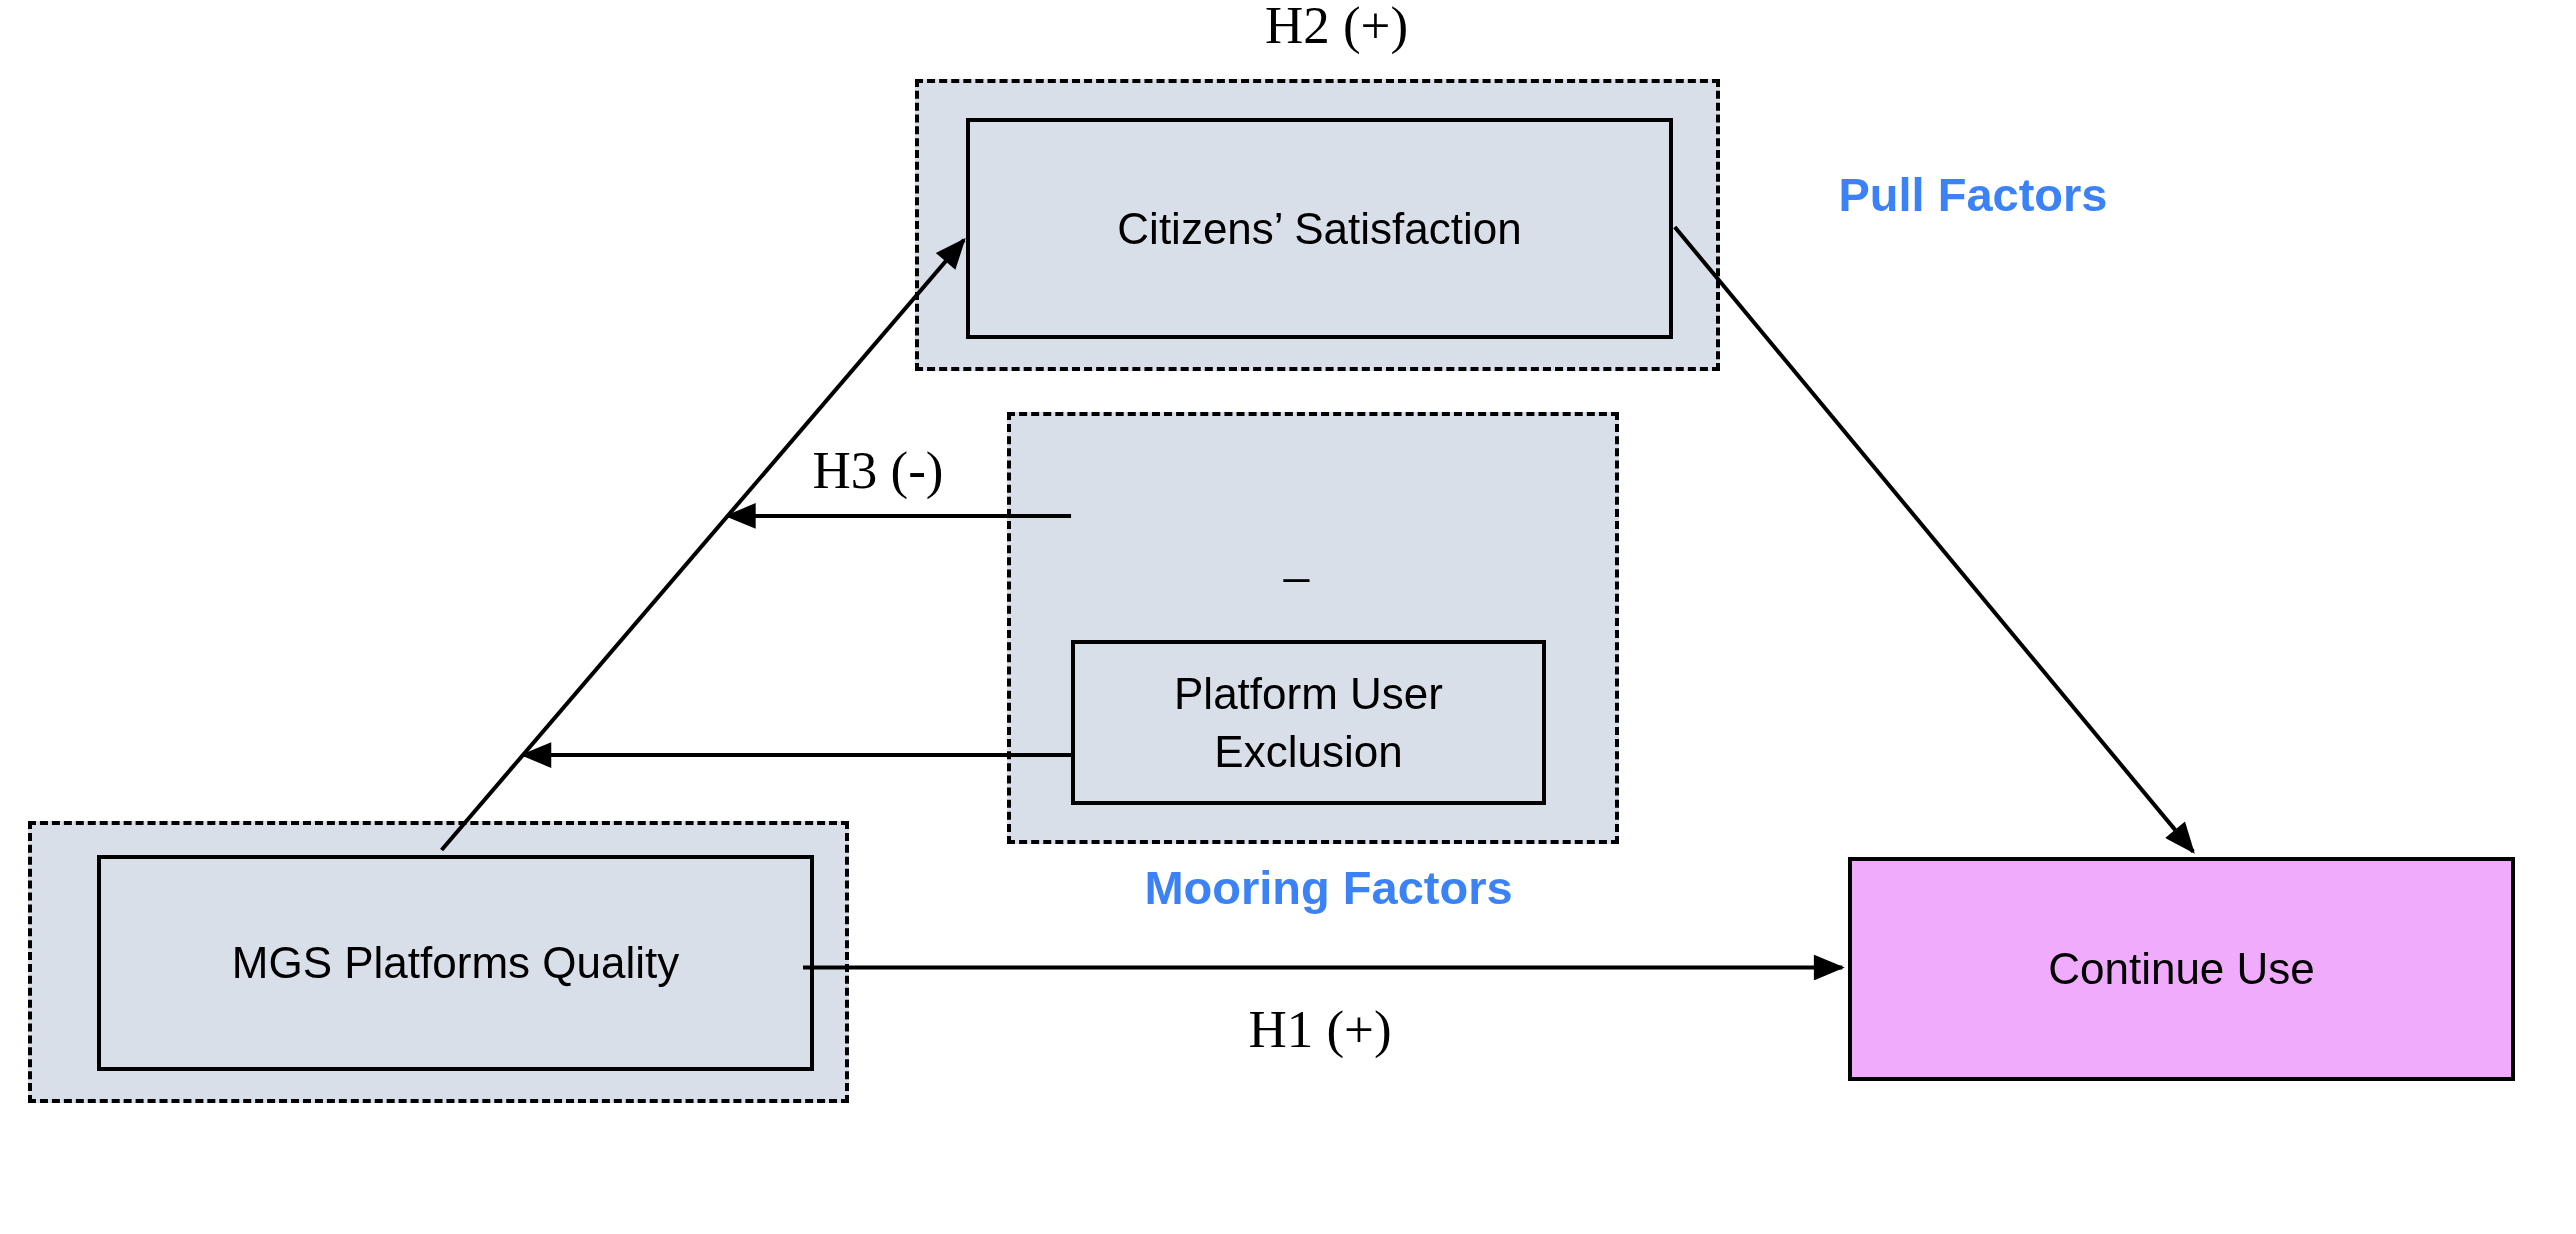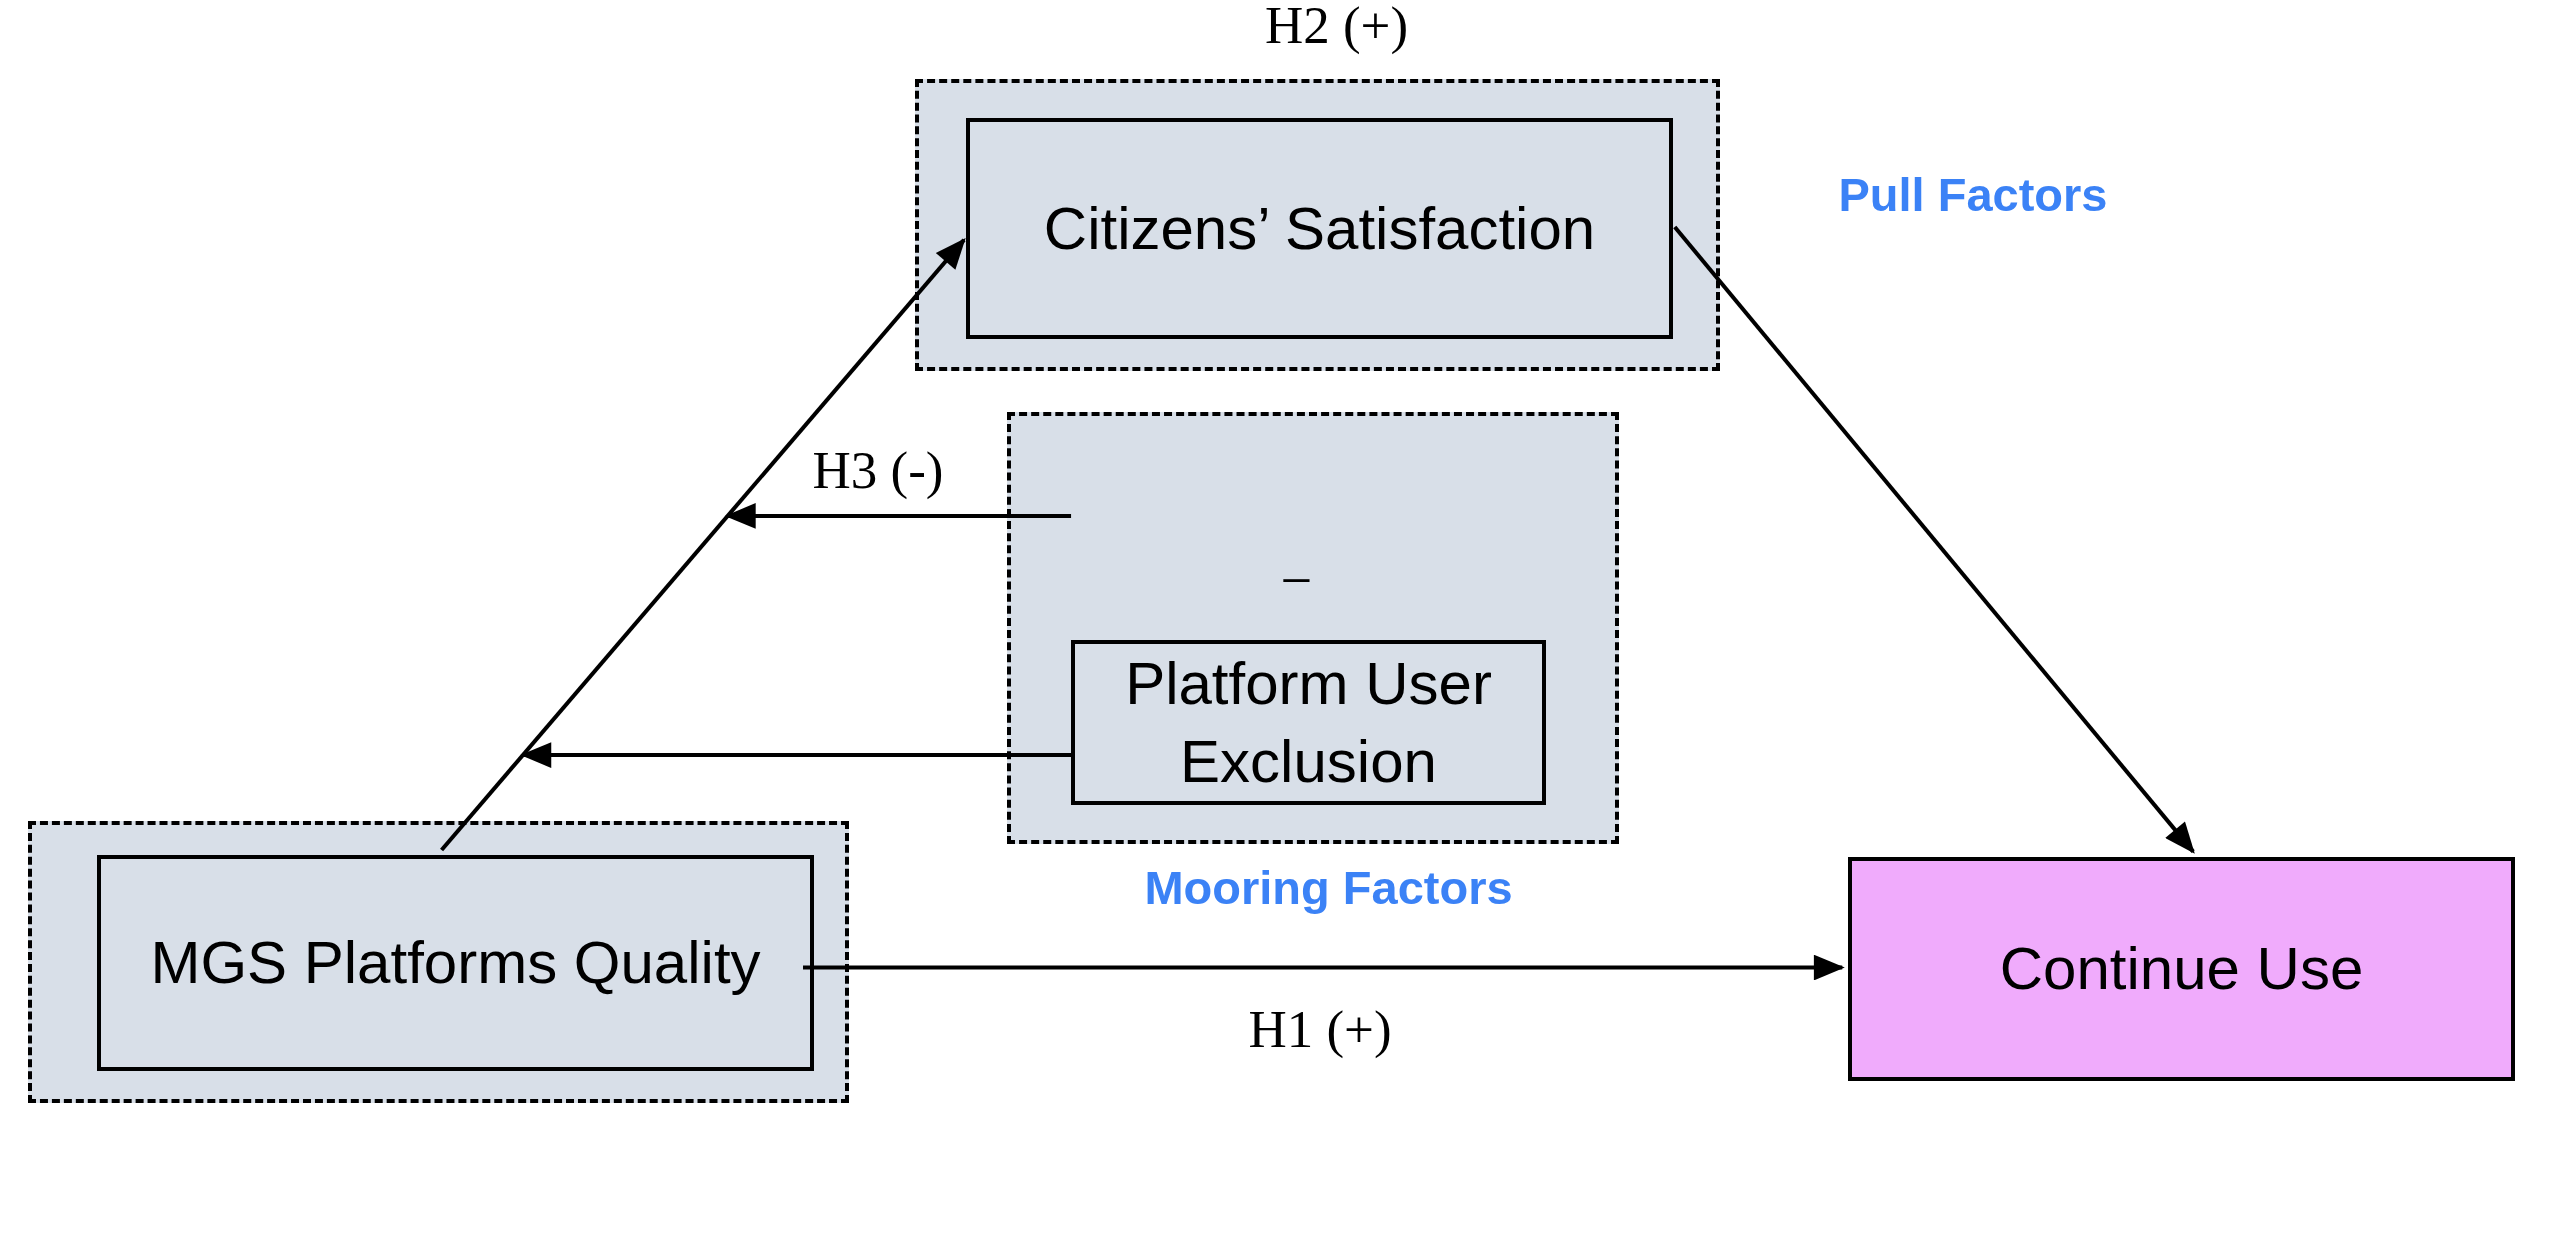--- a/index.html
+++ b/index.html
@@ -18,21 +18,21 @@
     border: 4.8px dashed #000;
     box-sizing: border-box;
   }
   .node {
     position: absolute;
     background: #d8dfe8;
     border: 4.8px solid #000;
     box-sizing: border-box;
     display: flex; align-items: center; justify-content: center;
     text-align: center;
-    font-size: 60px; color: #000; line-height: 1.3;
+    font-size: 44px; color: #000; line-height: 1.3;
     padding: 0 24px;
   }
   .node.white { background: #f0abfc; }
 
   .grouplabel {
     position: absolute;
     font-weight: bold;
     font-size: 47px; color: #3b82f6;
     text-align: center;
   }

